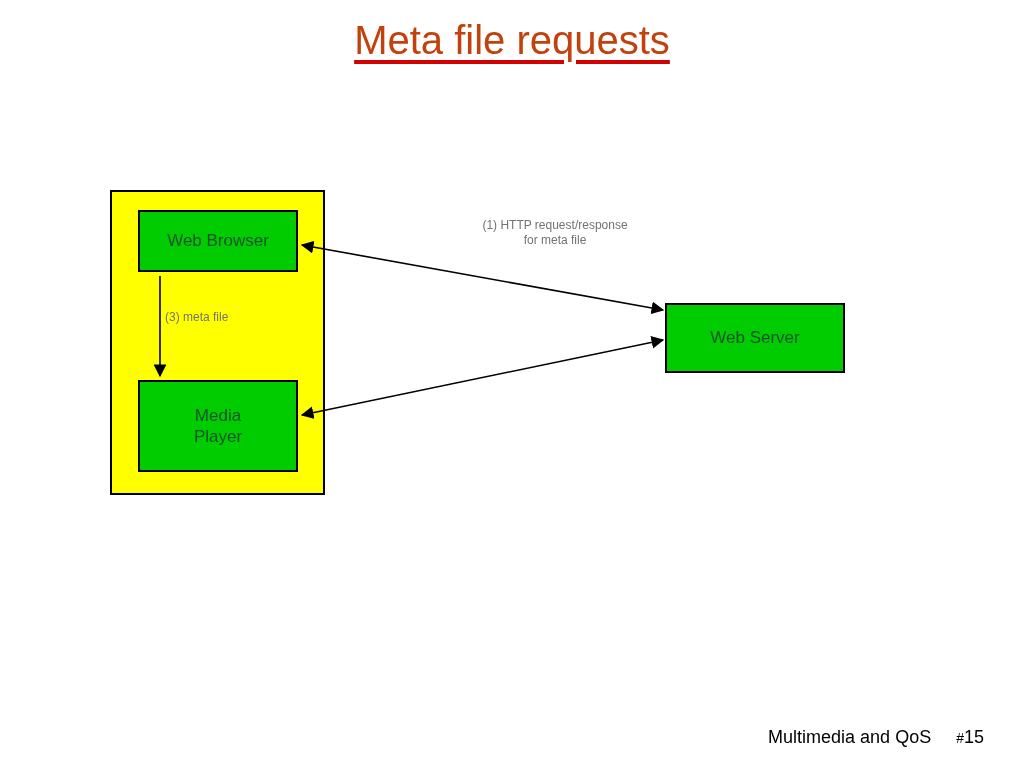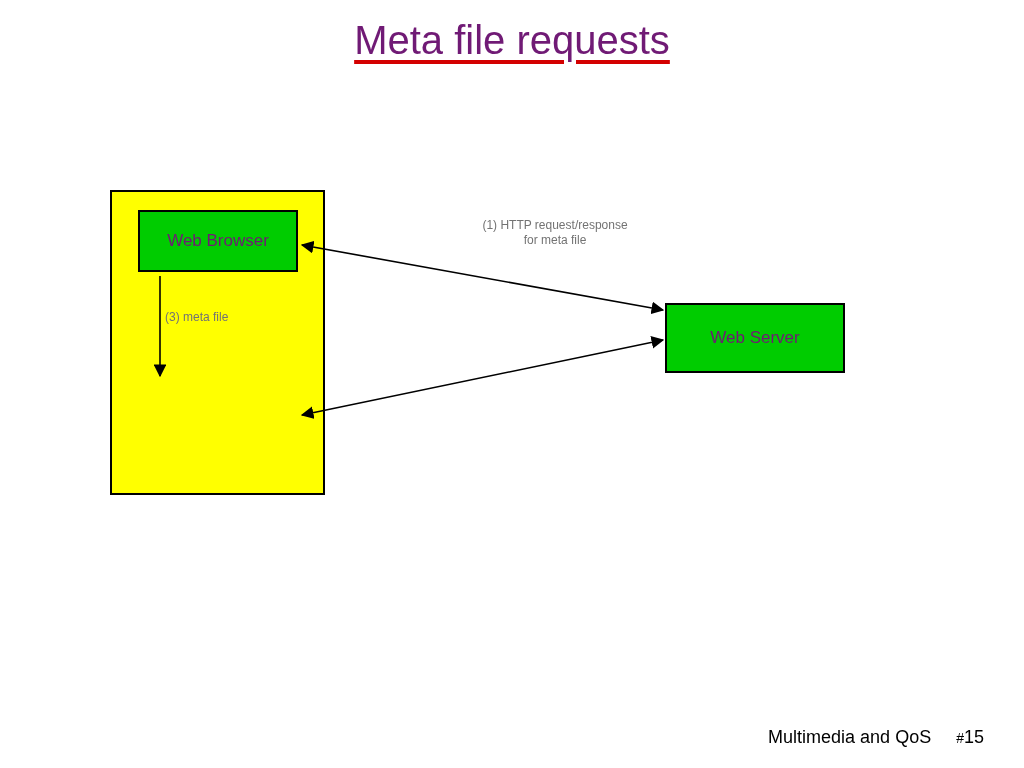--- a/index.html
+++ b/index.html
@@ -13,21 +13,21 @@
     overflow: hidden;
   }
   .slide-title {
     position: absolute;
     top: 18px;
     left: 0;
     right: 0;
     text-align: center;
     font-family: "Comic Sans MS", "Comic Sans", cursive, sans-serif;
     font-size: 40px;
-    color: #701a75;
+    color: #c2410c;
     text-decoration: underline;
     text-decoration-color: #d40000;
     text-underline-offset: 6px;
   }
   .diagram {
     position: absolute;
     left: 110px;
     top: 190px;
     width: 800px;
     height: 380px;
@@ -46,21 +46,21 @@
     position: absolute;
     background: #00cc00;
     border: 2px solid #000;
     box-sizing: border-box;
     display: flex;
     align-items: center;
     justify-content: center;
     text-align: center;
     font-size: 17px;
     line-height: 1.25;
-    color: #701a75;
+    color: #14532d;
   }
   .web-browser { left: 28px; top: 20px;  width: 160px; height: 62px; }
   .media-player{ left: 28px; top: 190px; width: 160px; height: 92px; }
   .web-server  { left: 555px; top: 113px; width: 180px; height: 70px; }
   .edge-label {
     position: absolute;
     font-size: 12px;
     color: #737373;
     text-align: center;
     line-height: 1.25;
@@ -91,20 +91,23 @@
 <div class="slide-title">Meta file requests</div>
 
 <div class="diagram">
 
   <div class="client-box"></div>
 
   <div class="green-box web-browser">
     <span>Web Browser</span>
   </div>
 
+  <div class="green-box media-player">
+    <span>Media<br>Player</span>
+  </div>
 
   <div class="green-box web-server">
     <span>Web Server</span>
   </div>
 
   <svg class="arrows">
     <defs>
       <marker id="ah" viewBox="0 0 10 10" refX="9" refY="5" markerWidth="8" markerHeight="8" orient="auto-start-reverse">
         <path d="M 0 0 L 10 5 L 0 10 z" fill="#000"></path>
       </marker>

